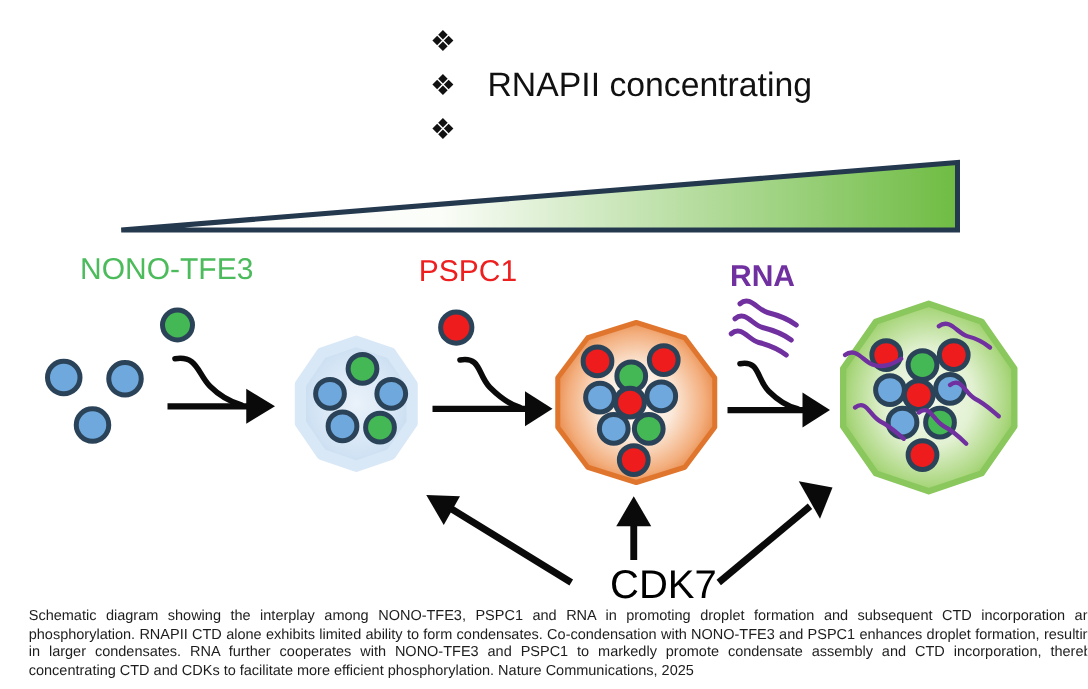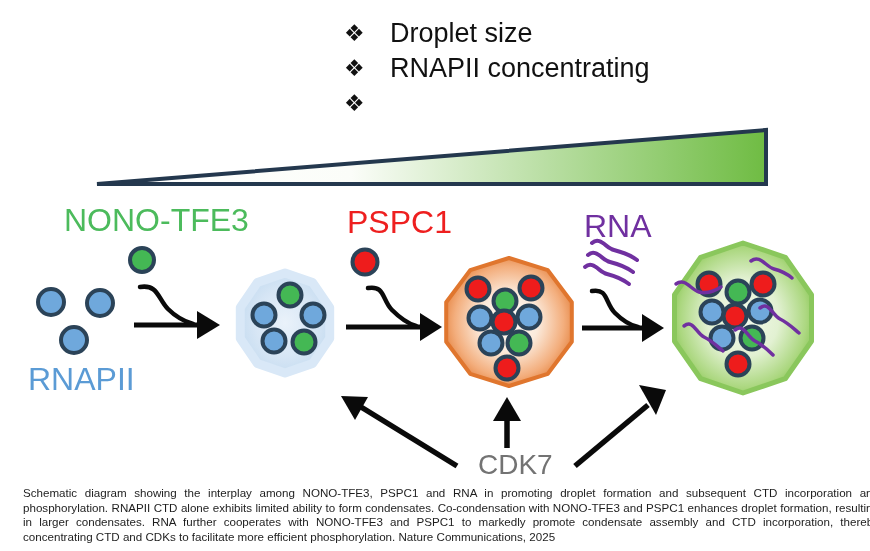--- a/index.html
+++ b/index.html
@@ -7,26 +7,26 @@
     position:relative;width:870px;height:551px;background:#ffffff;overflow:hidden;
     font-family:"Liberation Sans","DejaVu Sans",sans-serif;
   }
   
   .bullets{position:absolute;left:344px;top:16px;}
   .bullet-row{display:flex;align-items:center;height:35px;font-size:27px;color:#111;}
   .bullet-glyph{width:46px;font-size:23px;color:#111;}
   
   .diagram{position:absolute;left:0;top:0;}
   
-  .lbl{position:absolute;font-size:32px;white-space:nowrap;}
+  .lbl{position:absolute;font-size:24px;white-space:nowrap;}
   .lbl-nono{left:64px;top:202px;color:#4CBB5C;}
-  .lbl-pspc1{left:335px;top:204px;color:#EE1F1F;margin-left:12px;}
-  .lbl-rna{left:584px;top:208px;color:#7030A0;}
+  .lbl-pspc1{left:335px;top:204px;color:#EE1F1F;}
+  .lbl-rna{left:584px;top:208px;color:#7030A0;font-weight:bold;}
   .lbl-rnapii{left:28px;top:361px;color:#5B9BD5;}
-  .lbl-cdk7{left:478px;top:449px;color:#737373;font-size:28px;}
+  .lbl-cdk7{left:488px;top:449px;color:#000000;font-size:32px;}
   
   .c-blue{fill:#6FA8DC;stroke:#2B4358;stroke-width:4;}
   .c-green{fill:#44B854;stroke:#2B4358;stroke-width:4;}
   .c-red{fill:#EE1C1C;stroke:#2B4358;stroke-width:4;}
   .arrow-line{stroke:#0a0a0a;stroke-width:5;fill:none;stroke-linecap:butt;}
   .arrow-curve{stroke:#0a0a0a;stroke-width:4.5;fill:none;stroke-linecap:round;}
   .arrow-head{fill:#0a0a0a;stroke:none;}
   .squiggle{stroke:#7030A0;fill:none;stroke-linecap:round;}
   .squiggle-big{stroke-width:4;}
   .squiggle-sm{stroke-width:3.5;}
@@ -37,21 +37,20 @@
   }
 </style>
 </head>
 <body>
 
 <div class="stage">
 
   <div class="bullets">
     <div class="bullet-row">
       <span class="bullet-glyph">❖</span>
-      <span>Droplet size</span>
     </div>
     <div class="bullet-row">
       <span class="bullet-glyph">❖</span>
       <span>RNAPII concentrating</span>
     </div>
     <div class="bullet-row">
       <span class="bullet-glyph">❖</span>
     </div>
   </div>
 
@@ -167,17 +166,16 @@
     </g>
     <g>
       <line class="arrow-line" style="stroke-width:5.5" x1="575" y1="466" x2="648" y2="405"></line>
       <polygon class="arrow-head" points="666,390 656,415 639,385"></polygon>
     </g>
   </svg>
 
   <div class="lbl lbl-nono">NONO-TFE3</div>
   <div class="lbl lbl-pspc1">PSPC1</div>
   <div class="lbl lbl-rna">RNA</div>
-  <div class="lbl lbl-rnapii">RNAPII</div>
   <div class="lbl lbl-cdk7">CDK7</div>
 
   <div class="caption">Schematic diagram showing the interplay among NONO-TFE3, PSPC1 and RNA in promoting droplet formation and subsequent CTD incorporation and phosphorylation. RNAPII CTD alone exhibits limited ability to form condensates. Co-condensation with NONO-TFE3 and PSPC1 enhances droplet formation, resulting in larger condensates. RNA further cooperates with NONO-TFE3 and PSPC1 to markedly promote condensate assembly and CTD incorporation, thereby concentrating CTD and CDKs to facilitate more efficient phosphorylation. Nature Communications, 2025</div>
 </div>
 
 </body></html>

